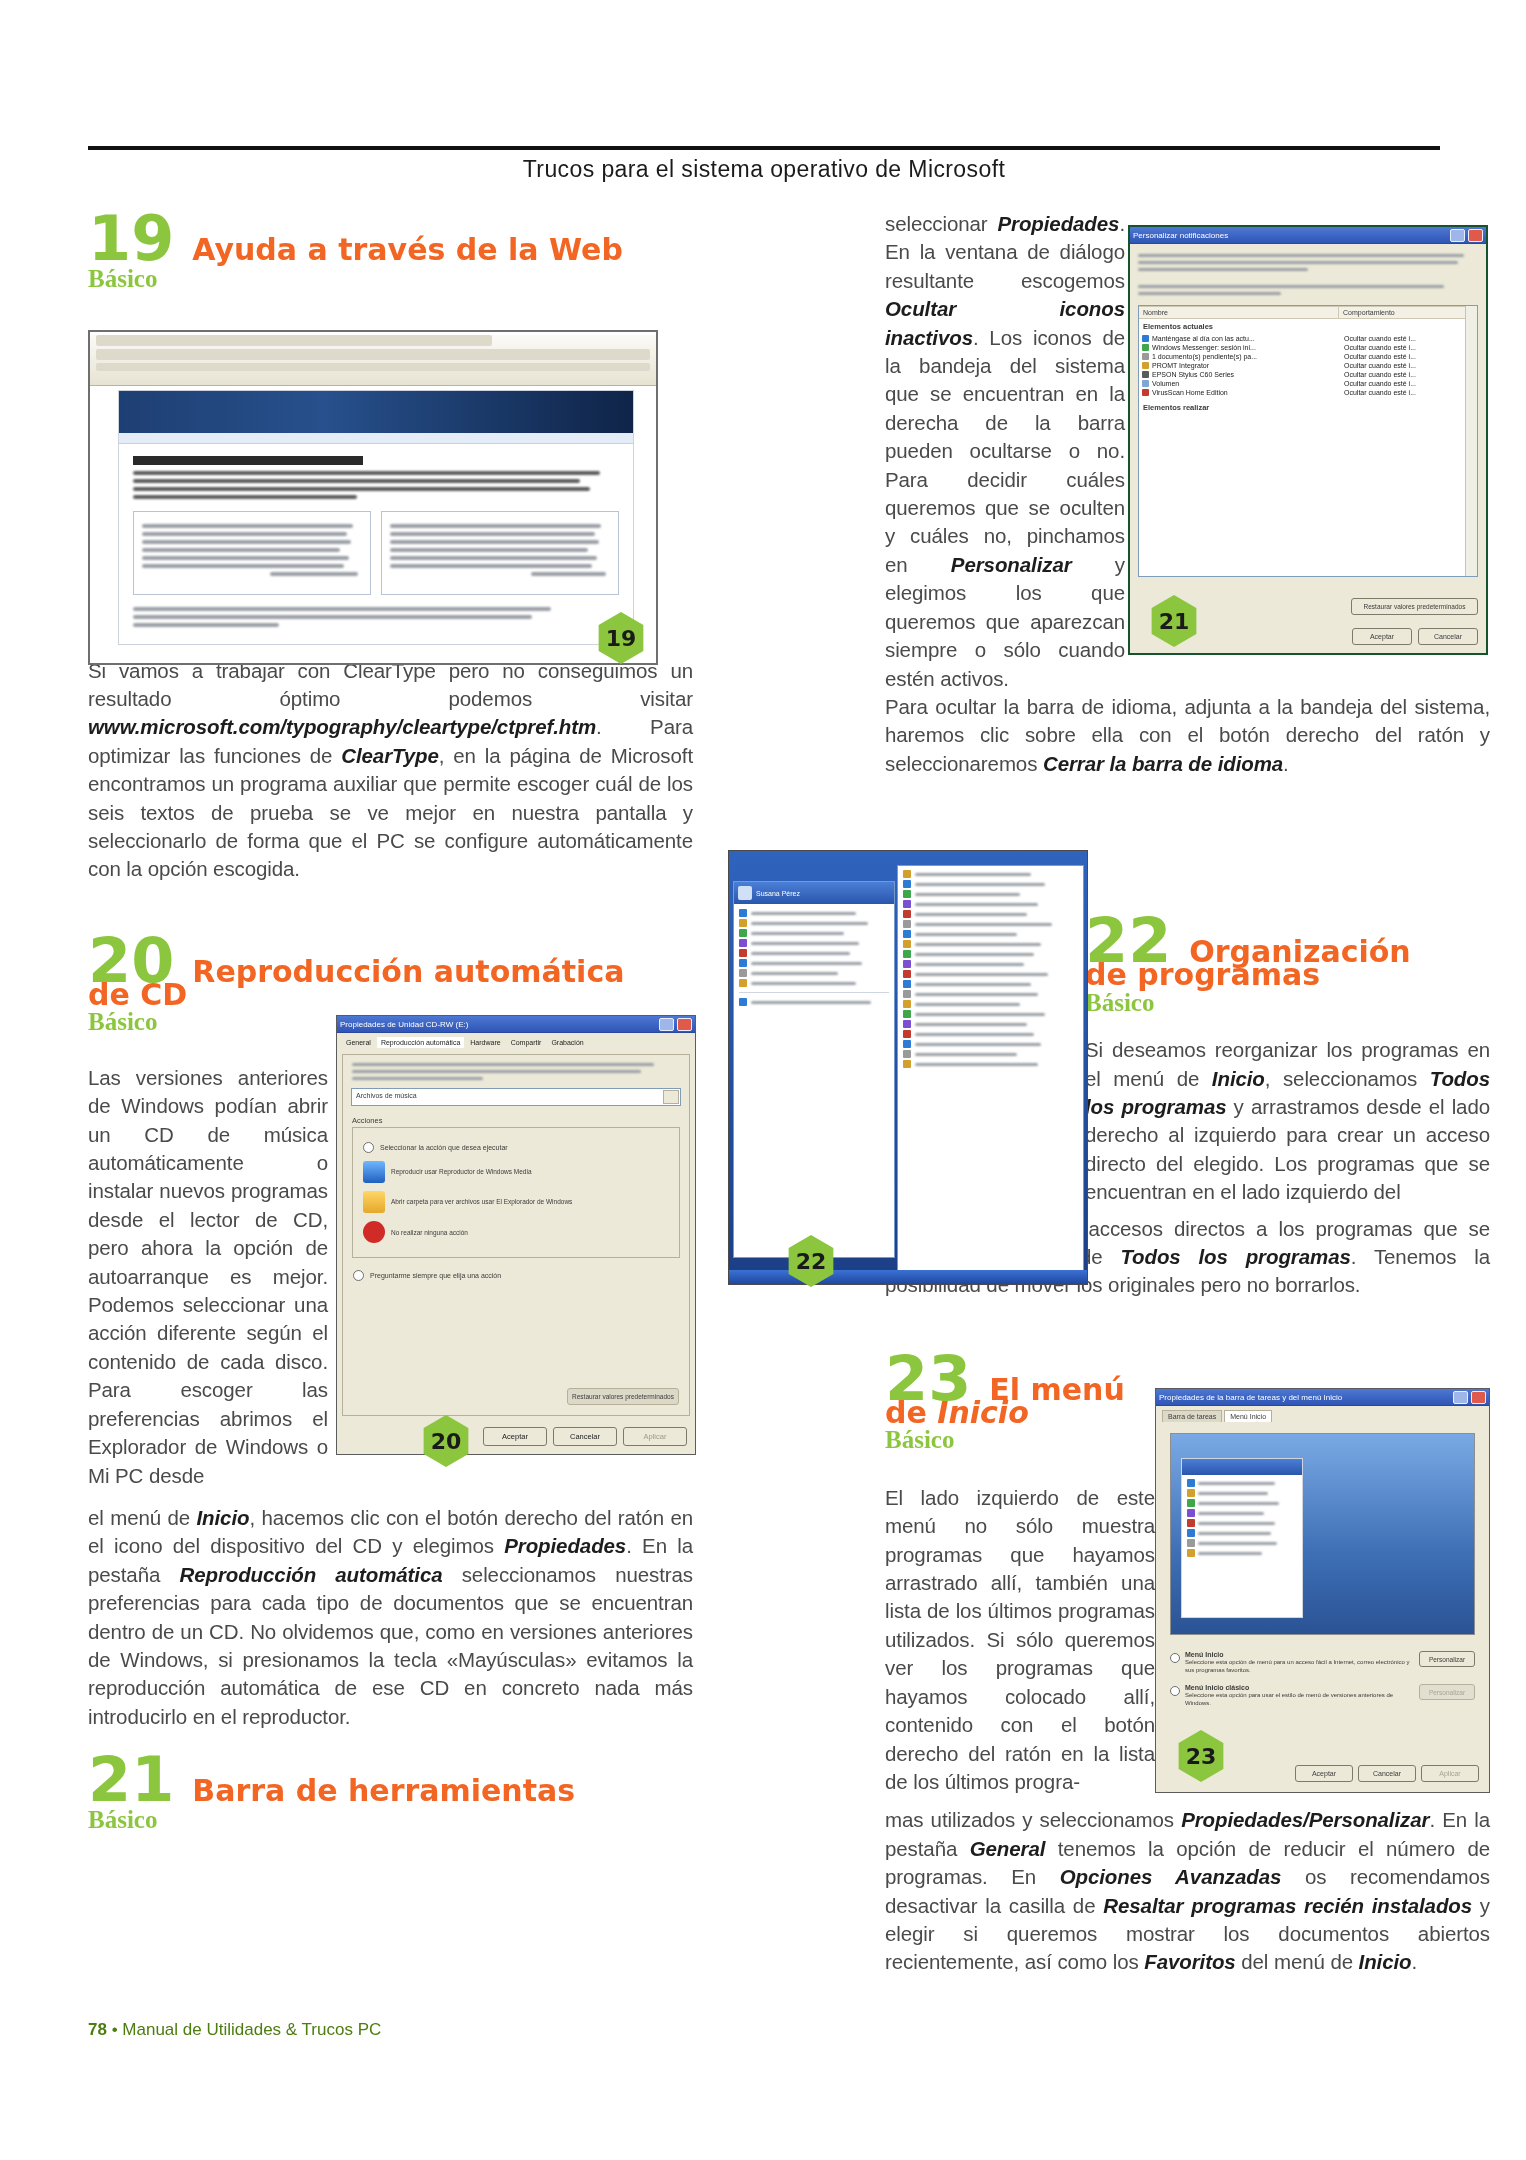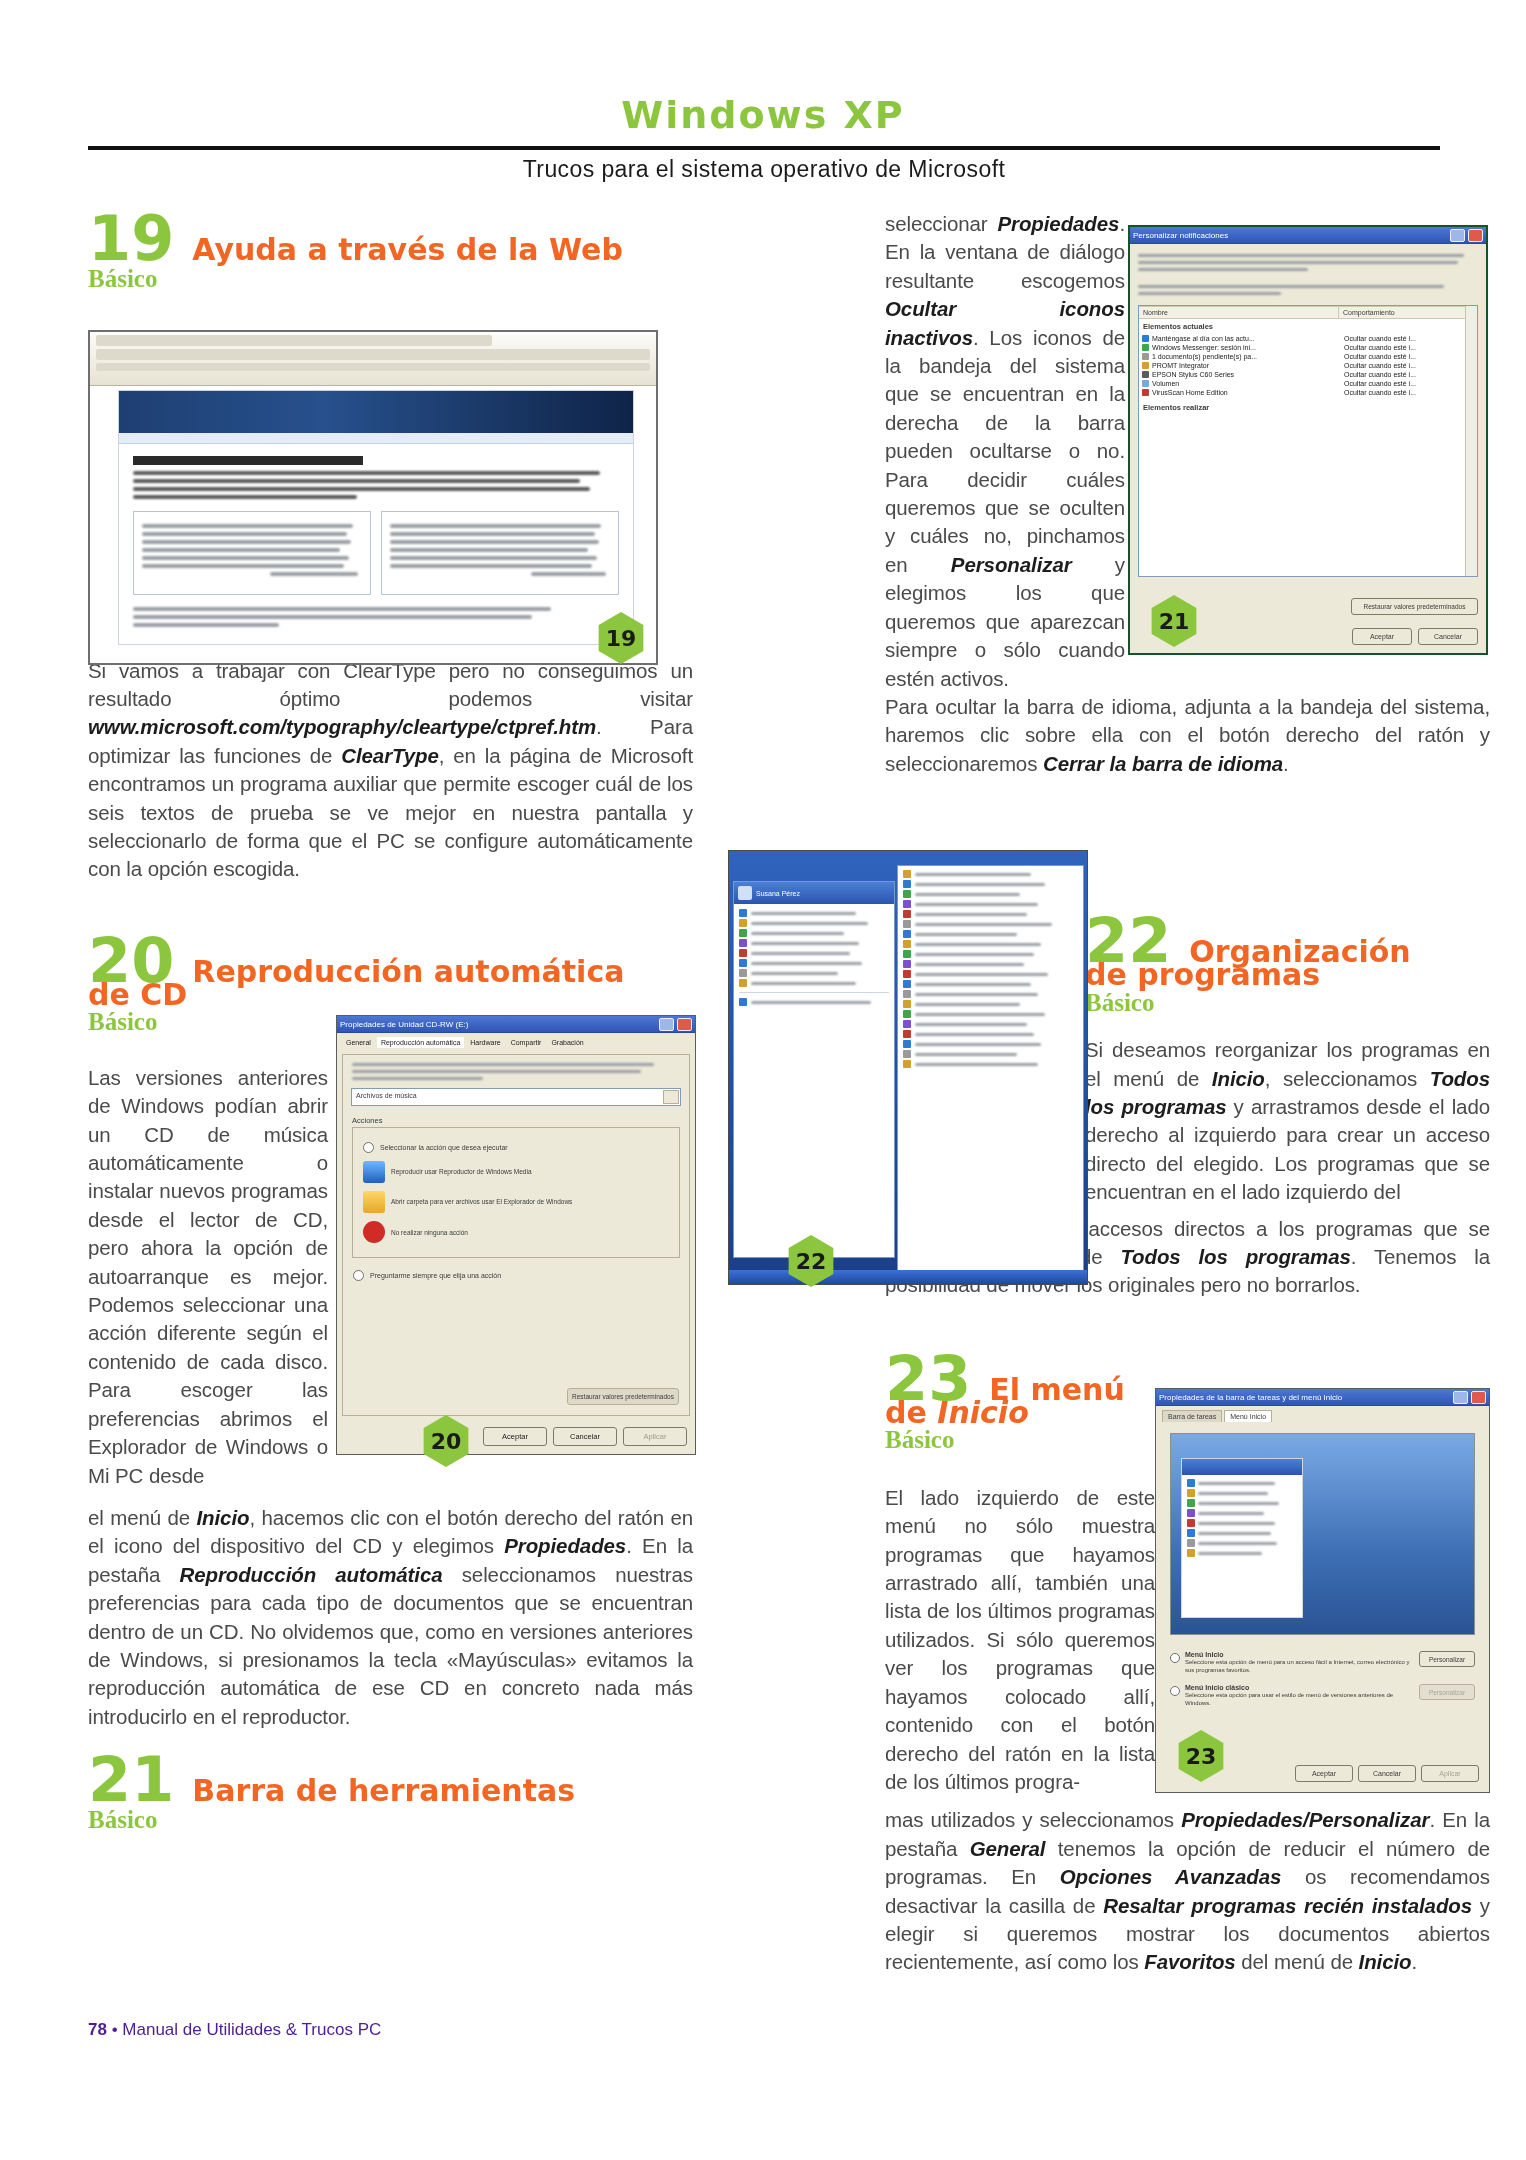--- a/index.html
+++ b/index.html
@@ -131,31 +131,28 @@
   #fig23 .startmenu{position:absolute; left:10px; top:24px; width:120px; bottom:16px; background:#fff; border:1px solid #cfd6e0;}
   #fig23 .smhdr{height:16px;background:linear-gradient(#4b7fd6,#2a55ad);}
   #fig23 .smrow{display:flex;align-items:center;gap:3px;padding:1px 3px;}
   #fig23 .smic{width:8px;height:8px;border-radius:1px;}
   #fig23 .optbox{position:absolute; left:14px; right:14px; top:258px; bottom:46px; background:#ece9d8;}
   #fig23 .btnrow{position:absolute; right:10px; bottom:10px; display:flex; gap:5px;}
   #fig23 .btn{width:56px;height:15px;background:#ece9d8;border:1px solid #7d7a6b;border-radius:3px;
     font-size:7px;display:flex;align-items:center;justify-content:center;filter:blur(.5px);}
 
   
-  .footer{position:absolute; left:88px; top:2020px; font-size:17px; color:#4c1d95;}
+  .footer{position:absolute; left:88px; top:2020px; font-size:17px; color:#4d7c0f;}
   .footer b{font-weight:bold;}
 </style>
 </head>
 <body>
 
 <div class="page">
 
-  <div class="masthead">
-    <div class="mast-title">Windows XP</div>
-  </div>
   <div class="mast-rule"></div>
   <div class="mast-sub">Trucos para el sistema operativo de Microsoft</div>
 
   <div class="col-left">
 
     <div class="art-head">
       <span class="art-num">19</span><span class="art-title">Ayuda a través de la Web</span>
       <span class="art-level">Básico</span>
     </div>
 

